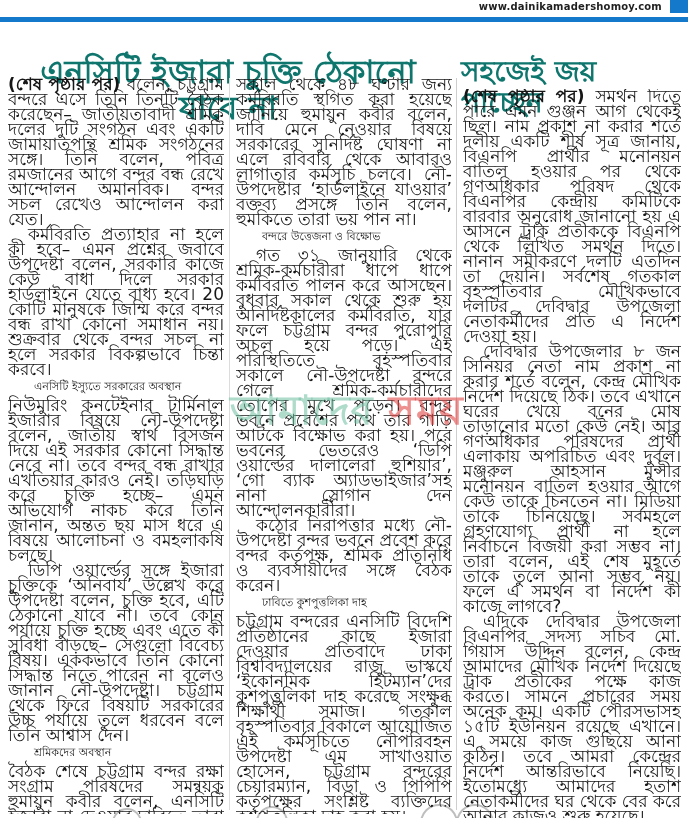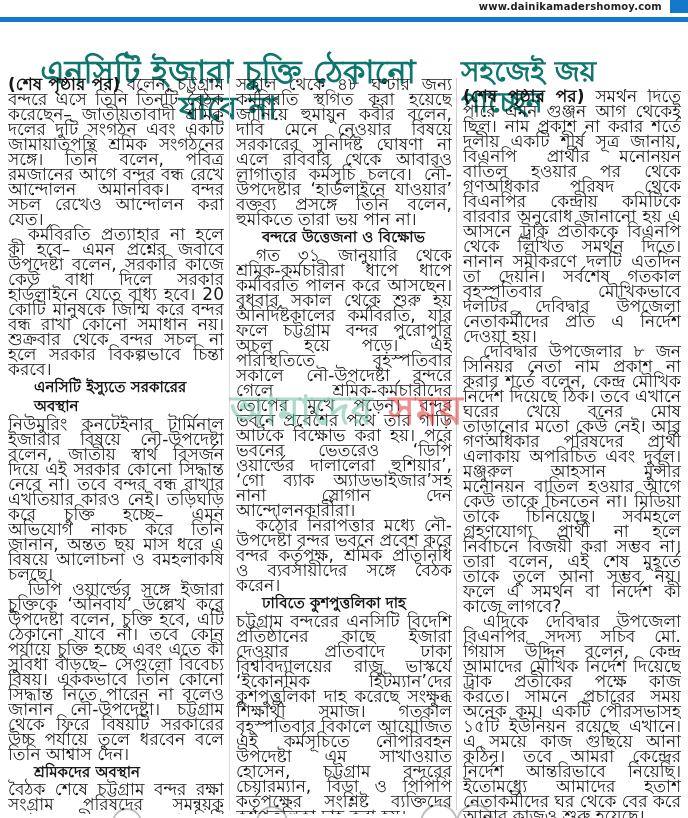--- a/index.html
+++ b/index.html
@@ -23,21 +23,21 @@
   .col{position:absolute;top:77px;height:737px;overflow:hidden;}
   #col1{left:8px;width:216px;}
   #col2{left:236px;width:216px;}
   #col3{left:463px;width:218px;margin-top:12px;}
   .vrule{position:absolute;top:78px;height:732px;width:1px;background:#dcdcdc;}
   #vrule-1{left:229px;}
   #vrule-2{left:456px;background:#cfcfcf;}
   
   .para{margin:0;text-align:justify;font-size:17px;line-height:15px;text-indent:20px;}
   .para.no-indent{text-indent:0;}
-  .subhead{margin:1px 0 1px 26px;font-size:15px;font-weight:bold;line-height:18.8px;}
+  .subhead{margin:1px 0 1px 26px;font-size:11px;font-weight:normal;line-height:18.8px;}
   .lead{font-weight:bold;}
   
   .watermark{
     position:absolute;left:230px;top:390px;width:242px;
     font-size:40px;font-weight:bold;white-space:nowrap;
     pointer-events:none;z-index:5;letter-spacing:1px;line-height:1;
   }
   .wm-1{color:var(--wm1,rgba(110,190,160,.55));}
   .wm-2{color:var(--wm2,rgba(225,70,70,.6));}
   

